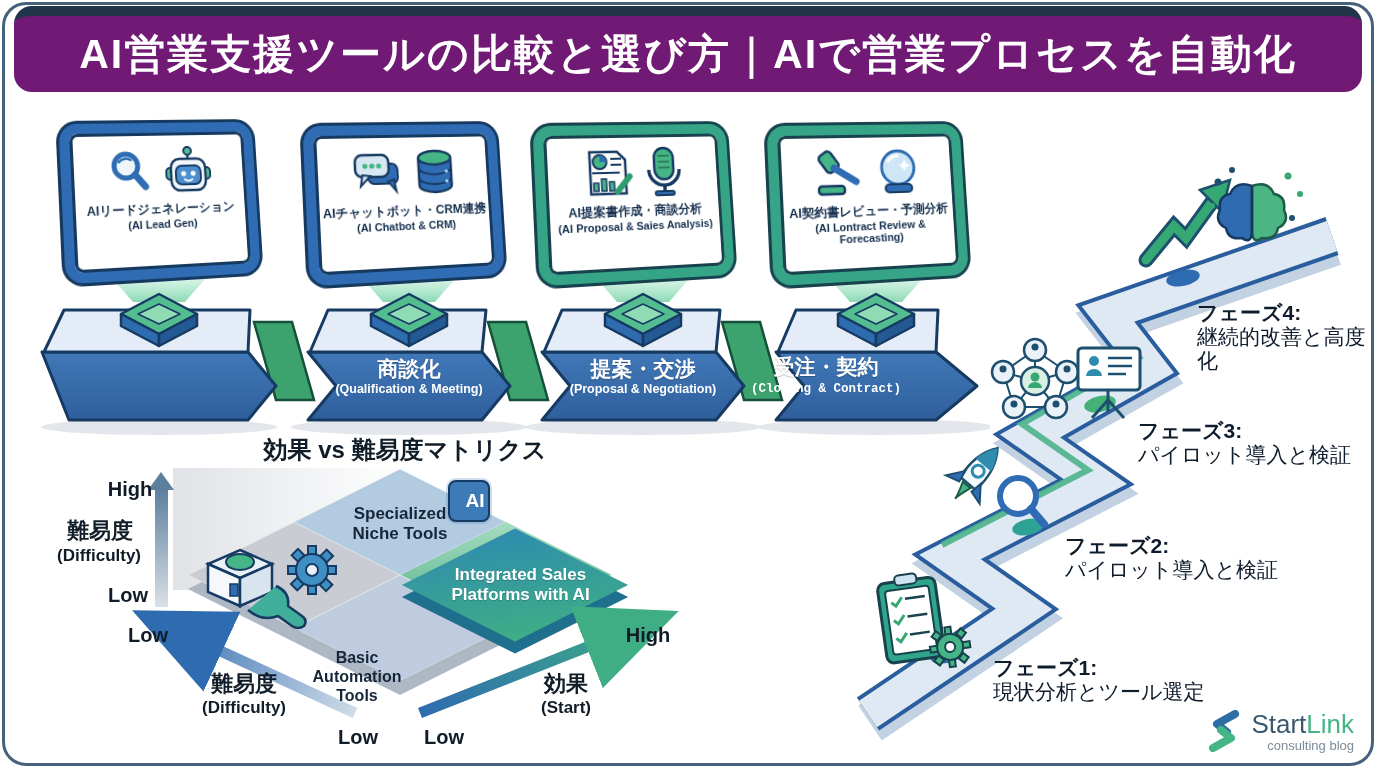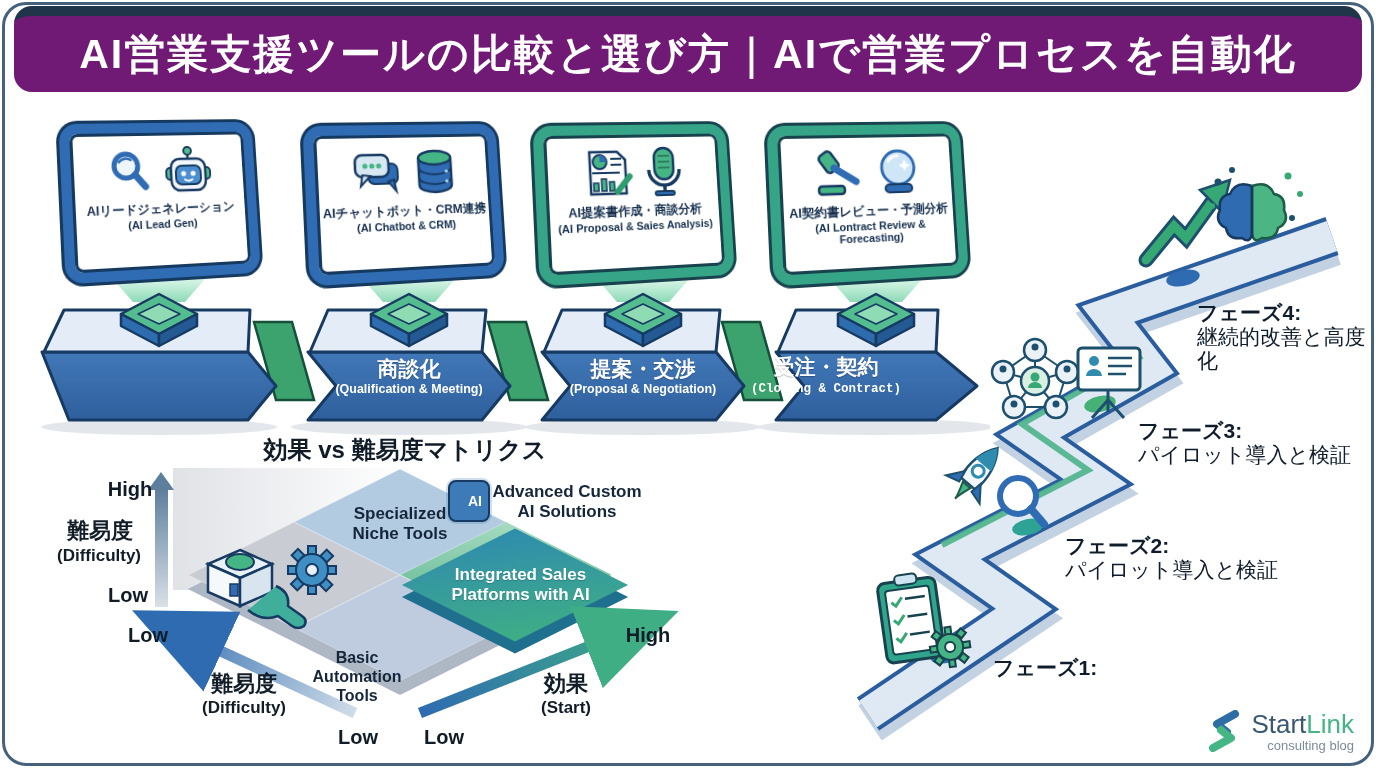--- a/index.html
+++ b/index.html
@@ -42,21 +42,21 @@
   .mx-label.white{color:#fff;text-shadow:0 1px 1px rgba(0,0,0,.2);}
   .vaxis{position:absolute;left:155px;top:489px;width:13px;height:118px;
          background:linear-gradient(to top,#d9e0e7,#5d7f9e);z-index:9;}
   .vaxis-head{position:absolute;left:148px;top:472px;width:0;height:0;
               border-left:13px solid transparent;border-right:13px solid transparent;
               border-bottom:18px solid #5d7f9e;z-index:9;}
   .ax-label{position:absolute;z-index:9;font-weight:800;color:#101c28;text-align:center;line-height:1.15;}
   .chip-ai{position:absolute;left:448px;top:480px;width:38px;height:38px;background:#3c7ab8;border:2.5px solid #173a63;
            border-radius:8px;display:flex;align-items:center;justify-content:center;z-index:9;
            box-shadow:0 0 0 2px rgba(60,122,184,.25);}
-  .chip-ai span{color:#fff;font-weight:800;font-size:14px;margin-left:12px;}
+  .chip-ai span{color:#fff;font-weight:800;font-size:19px;margin-left:12px;}
   
   .rm-title{position:absolute;left:1020px;top:133px;width:300px;text-align:center;
             font-size:24px;font-weight:800;color:#101c28;z-index:9;letter-spacing:1px;}
   .phase{position:absolute;z-index:9;color:#0e1c2c;}
   .phase .p-name{font-size:21px;font-weight:800;line-height:1.15;}
   .phase .p-desc{font-size:21px;font-weight:400;line-height:1.15;}
   
   .logo{position:absolute;right:22px;bottom:16px;display:flex;align-items:center;gap:8px;z-index:9;}
   .logo-text{display:flex;flex-direction:column;align-items:flex-start;line-height:1;}
   .logo-name{font-size:26px;font-weight:400;}
@@ -272,24 +272,20 @@
   <div class="ax-label" style="left:36px;top:546px;width:126px;font-size:17px;">(Difficulty)</div>
   <div class="ax-label" style="left:102px;top:584px;width:52px;font-size:20px;">Low</div>
 
   <div class="mx-label" style="left:325px;top:504px;width:150px;font-size:17px;">
     <div>Specialized</div>
     <div>Niche Tools</div>
   </div>
   <div class="chip-ai">
       <span>AI</span>
     </div>
-  <div class="mx-label" style="left:487px;top:482px;width:160px;font-size:17px;">
-    <div>Advanced Custom</div>
-    <div>AI Solutions</div>
-  </div>
   <div class="mx-label white" style="left:438px;top:565px;width:165px;font-size:17px;">
     <div>Integrated Sales</div>
     <div>Platforms with AI</div>
   </div>
   <div class="mx-label" style="left:298px;top:612px;width:118px;font-size:16px;margin-top:36px;">
     <div>Basic</div>
     <div>Automation</div>
     <div>Tools</div>
   </div>
 
@@ -463,20 +459,21 @@
           <rect x="9" y="9" width="7" height="7" transform="rotate(45 12 12)"></rect>
           <circle cx="0" cy="0" r="13"></circle>
         </g>
         <circle cx="0" cy="0" r="5" fill="#fff" stroke="#17424e" stroke-width="2"></circle>
       </g>
     </g>
   </svg>
 
   <div class="phase" style="left:993px;top:656px;">
     <div class="p-name">フェーズ1:</div>
+    <div class="p-desc">現状分析とツール選定</div>
   </div>
   <div class="phase" style="left:1065px;top:534px;">
     <div class="p-name">フェーズ2:</div>
     <div class="p-desc">パイロット導入と検証</div>
   </div>
   <div class="phase" style="left:1138px;top:419px;">
     <div class="p-name">フェーズ3:</div>
     <div class="p-desc">パイロット導入と検証</div>
   </div>
   <div class="phase" style="left:1197px;top:301px;">

